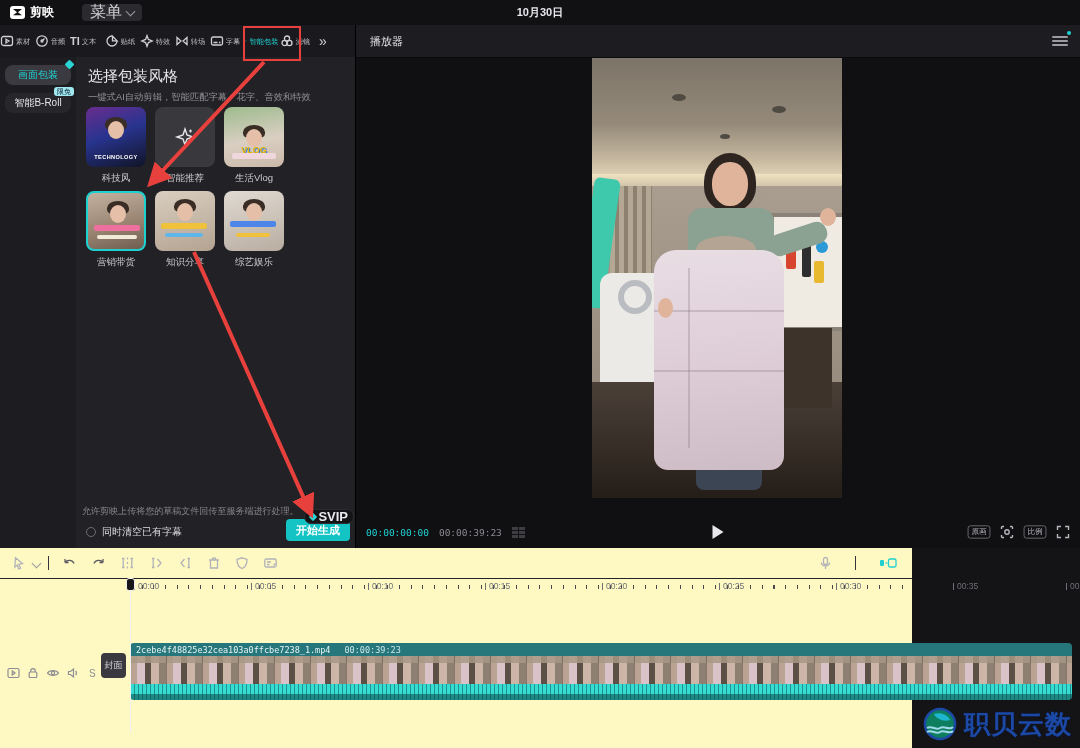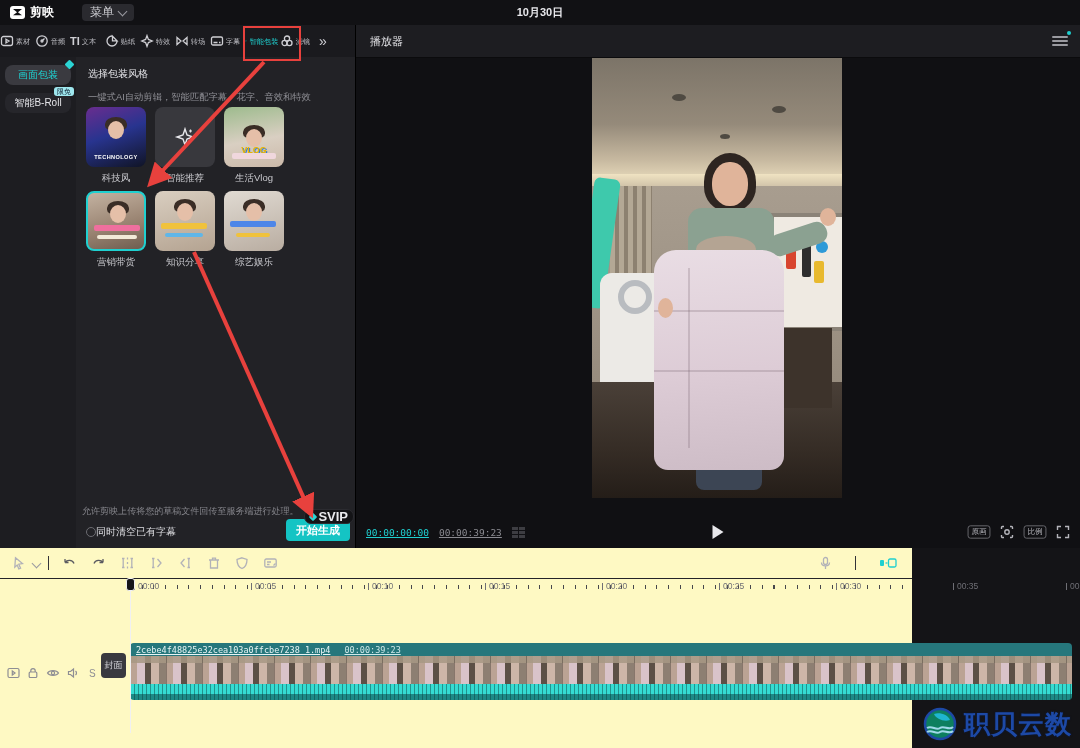--- a/index.html
+++ b/index.html
@@ -1,29 +1,29 @@
 <!DOCTYPE html>
 <html><head>
 <meta charset="utf-8">
 <style>
   html,body{margin:0;padding:0;background:#000;}
   #app{position:relative;width:1080px;height:748px;background:#141417;overflow:hidden;
        font-family:"Liberation Sans",sans-serif;color:#d8d8dc;-webkit-font-smoothing:antialiased;}
   .abs{position:absolute;}
-  .mono{font-family:"DejaVu Sans Mono",monospace;text-decoration:underline;}
+  .mono{font-family:"DejaVu Sans Mono",monospace;}
 
   
   .topbar{left:0;top:0;width:1080px;height:25px;background:#111114;display:flex;align-items:center;}
   .logo-wrap{display:flex;align-items:center;gap:5px;margin-left:10px;}
   .logo-glyph{width:15px;height:13px;background:#fff;border-radius:3px;position:relative;}
   .logo-glyph::after{content:"";position:absolute;left:3px;top:3px;width:9px;height:7px;background:#111114;
       clip-path:polygon(0 0,100% 0,55% 45%,100% 90%,0 90%,45% 45%);}
   .logo-text{font-size:12px;font-weight:bold;color:#fff;}
   .menu-chip{margin-left:28px;background:#2a2a2f;border-radius:4px;height:17px;display:flex;align-items:center;
-      gap:5px;padding:0 8px;font-size:12px;color:#cfcfd4;cursor:default;}
+      gap:5px;padding:0 8px;font-size:16px;color:#cfcfd4;cursor:default;}
   .chev-down{width:6px;height:6px;border-right:1.5px solid #9a9aa0;border-bottom:1.5px solid #9a9aa0;
       transform:rotate(45deg);margin-top:-3px;}
   .top-date{position:absolute;left:0;right:0;text-align:center;font-size:11px;font-weight:bold;color:#e8e8ec;}
 
   
   .tabsbar{left:0;top:25px;width:355px;height:32px;background:#1a1a1e;border-bottom:1px solid #26262b;
       display:flex;align-items:center;}
   .tab{width:35px;display:flex;flex-direction:row;align-items:center;gap:1px;cursor:pointer;}
   .tab .tlabel{font-size:8px;color:#b9b9bf;white-space:nowrap;transform:scale(.9);}
   .tab svg{stroke:#cfcfd4;fill:none;stroke-width:1.3;}
@@ -37,21 +37,21 @@
   .sidecol{position:absolute;left:0;top:0;width:76px;height:100%;background:#1d1d21;}
   .side-chip{position:relative;margin:8px 5px 0 5px;height:20px;border-radius:8px;display:flex;align-items:center;
       justify-content:center;font-size:10px;cursor:pointer;}
   .side-chip.selected{background:#3a3a40;color:#1fd0d0;}
   .side-chip.normal{background:#26262b;color:#e3e3e7;}
   .diamond-badge{position:absolute;right:-2px;top:-4px;width:7px;height:7px;background:#2bd4d4;
       transform:rotate(45deg);border-radius:1px;}
   .mini-badge{position:absolute;right:-3px;top:-6px;background:#9fe8ef;color:#123;font-size:7px;
       border-radius:3px;padding:1px 3px;line-height:1;}
   .panel-content{position:absolute;left:76px;top:0;right:0;height:100%;}
-  .panel-title{position:absolute;left:12px;top:10px;font-size:10px;color:#e6e6ea;}
+  .panel-title{position:absolute;left:12px;top:10px;font-size:15px;color:#e6e6ea;}
   .panel-sub{position:absolute;left:12px;top:34px;font-size:9.5px;color:#909096;white-space:nowrap;transform:scale(.98);transform-origin:left;}
   .tmpl-grid{position:absolute;left:10px;top:50px;width:216px;display:flex;flex-wrap:wrap;column-gap:9px;row-gap:6px;}
   .tmpl{width:60px;display:flex;flex-direction:column;align-items:center;cursor:pointer;}
   .thumb{width:60px;height:60px;border-radius:8px;position:relative;overflow:hidden;box-sizing:border-box;}
   .tmpl.selected .thumb{border:2px solid #1fd0d0;}
   .tmpl-label{margin-top:5px;font-size:9.5px;color:#c9c9ce;}
   .thumb-smart{background:#38383d;display:flex;align-items:center;justify-content:center;}
   .thumb-tech{background:linear-gradient(160deg,#6a2d8f 0%,#28348f 45%,#101425 100%);}
   .thumb-tech .ttext{position:absolute;left:0;right:0;bottom:6px;text-align:center;font-size:7px;font-weight:bold;
       color:#fff;letter-spacing:.5px;transform:scale(.8);}
@@ -60,21 +60,21 @@
       color:#e8b400;text-shadow:1px 1px 0 #2d7ae0;margin-top:34px;}
   .thumb-market{background:linear-gradient(165deg,#c3b2a1 0%,#97816f 60%,#6e5d4f 100%);}
   .thumb-know{background:linear-gradient(165deg,#d9cec0 0%,#b4a391 100%);}
   .thumb-ent{background:linear-gradient(165deg,#e0dad2 0%,#b9ada1 100%);}
   .face{position:absolute;width:16px;height:18px;border-radius:50%;background:#e5bfa8;}
   .hair{position:absolute;width:22px;height:14px;border-radius:50% 50% 40% 40%;background:#3a2d26;}
   .cap-bar{position:absolute;height:6px;border-radius:2px;}
   .sparkle{width:22px;height:22px;}
   
   .notice{position:absolute;left:6px;bottom:30px;font-size:9.5px;color:#85858b;white-space:nowrap;transform:scale(.95);transform-origin:left;}
-  .chk-row{position:absolute;left:10px;bottom:9px;display:flex;align-items:center;cursor:pointer;}
+  .chk-row{position:absolute;left:10px;bottom:9px;display:flex;align-items:center;gap:6px;cursor:pointer;}
   .chk-circle{width:10px;height:10px;border-radius:50%;border:1.5px solid #6c6c72;box-sizing:border-box;}
   .chk-label{font-size:10px;color:#dcdce0;}
   .start-btn{position:absolute;right:5px;bottom:7px;width:64px;height:22px;background:#14c4c4;border-radius:4px;
       display:flex;align-items:center;justify-content:center;font-size:11px;font-weight:bold;color:#fff;cursor:pointer;}
   .svip{position:absolute;right:-4px;top:-10px;background:#141417;border-radius:7px;height:13px;display:flex;
       align-items:center;gap:2px;padding:0 5px;font-size:13px;color:#eaeaee;border:1px solid #2b2b30;}
   .svip .dm{width:6px;height:6px;background:#2bd4d4;transform:rotate(45deg);border-radius:1px;}
 
   
   .vdivider{left:355px;top:25px;width:1px;height:523px;background:#000;}

